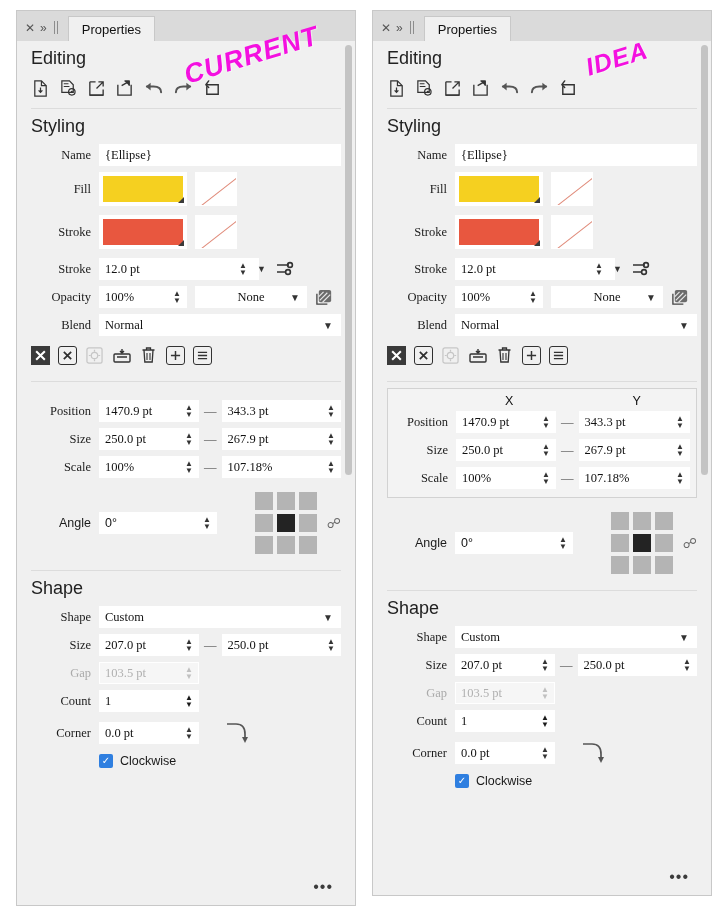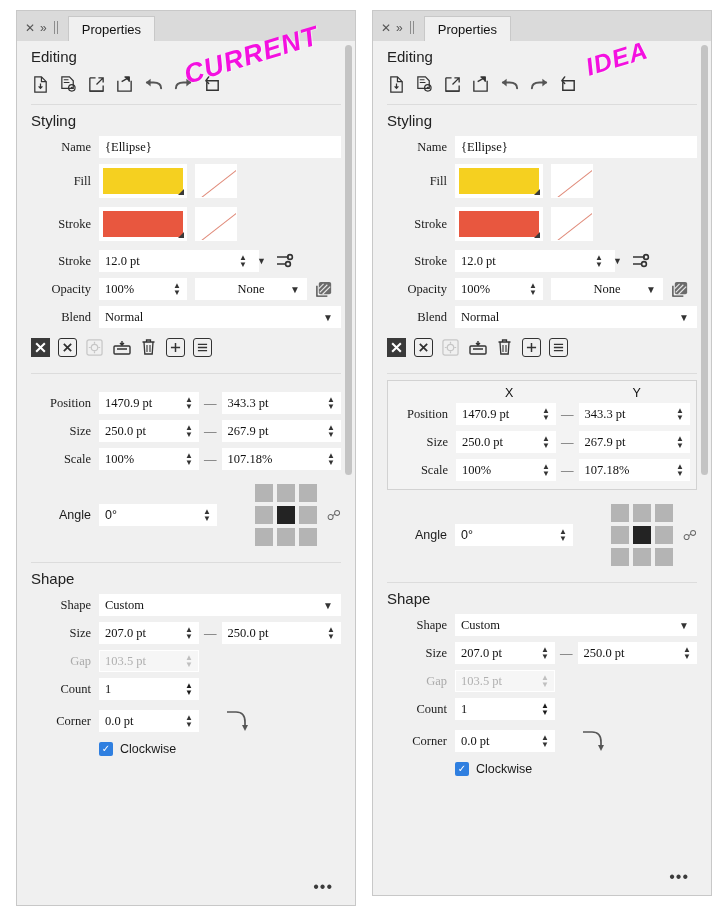--- a/index.html
+++ b/index.html
@@ -65,21 +65,21 @@
   .pbody{position:relative;padding:0 0 0 0;height:calc(100% - 30px);}
   .scrollbar{
     position:absolute;top:4px;right:2px;bottom:4px;width:9px;
   }
   .scrollthumb{
     position:absolute;top:0;left:1px;width:7px;height:430px;
     background:#c4c4c4;border-radius:4px;
   }
 
   .section-title{
-    font-size:15px;color:#222;
+    font-size:18px;color:#222;
     padding:7px 0 7px 14px;
   }
   .hr{height:1px;background:#dcdcdc;margin:0 14px;}
 
   
   .toolrow{display:flex;align-items:center;gap:9px;padding:3px 0 10px 14px;}
   .toolrow svg{display:block;}
 
   
   .row{display:flex;align-items:center;margin:0 14px 6px 14px;font-family:Liberation Serif, serif;}

